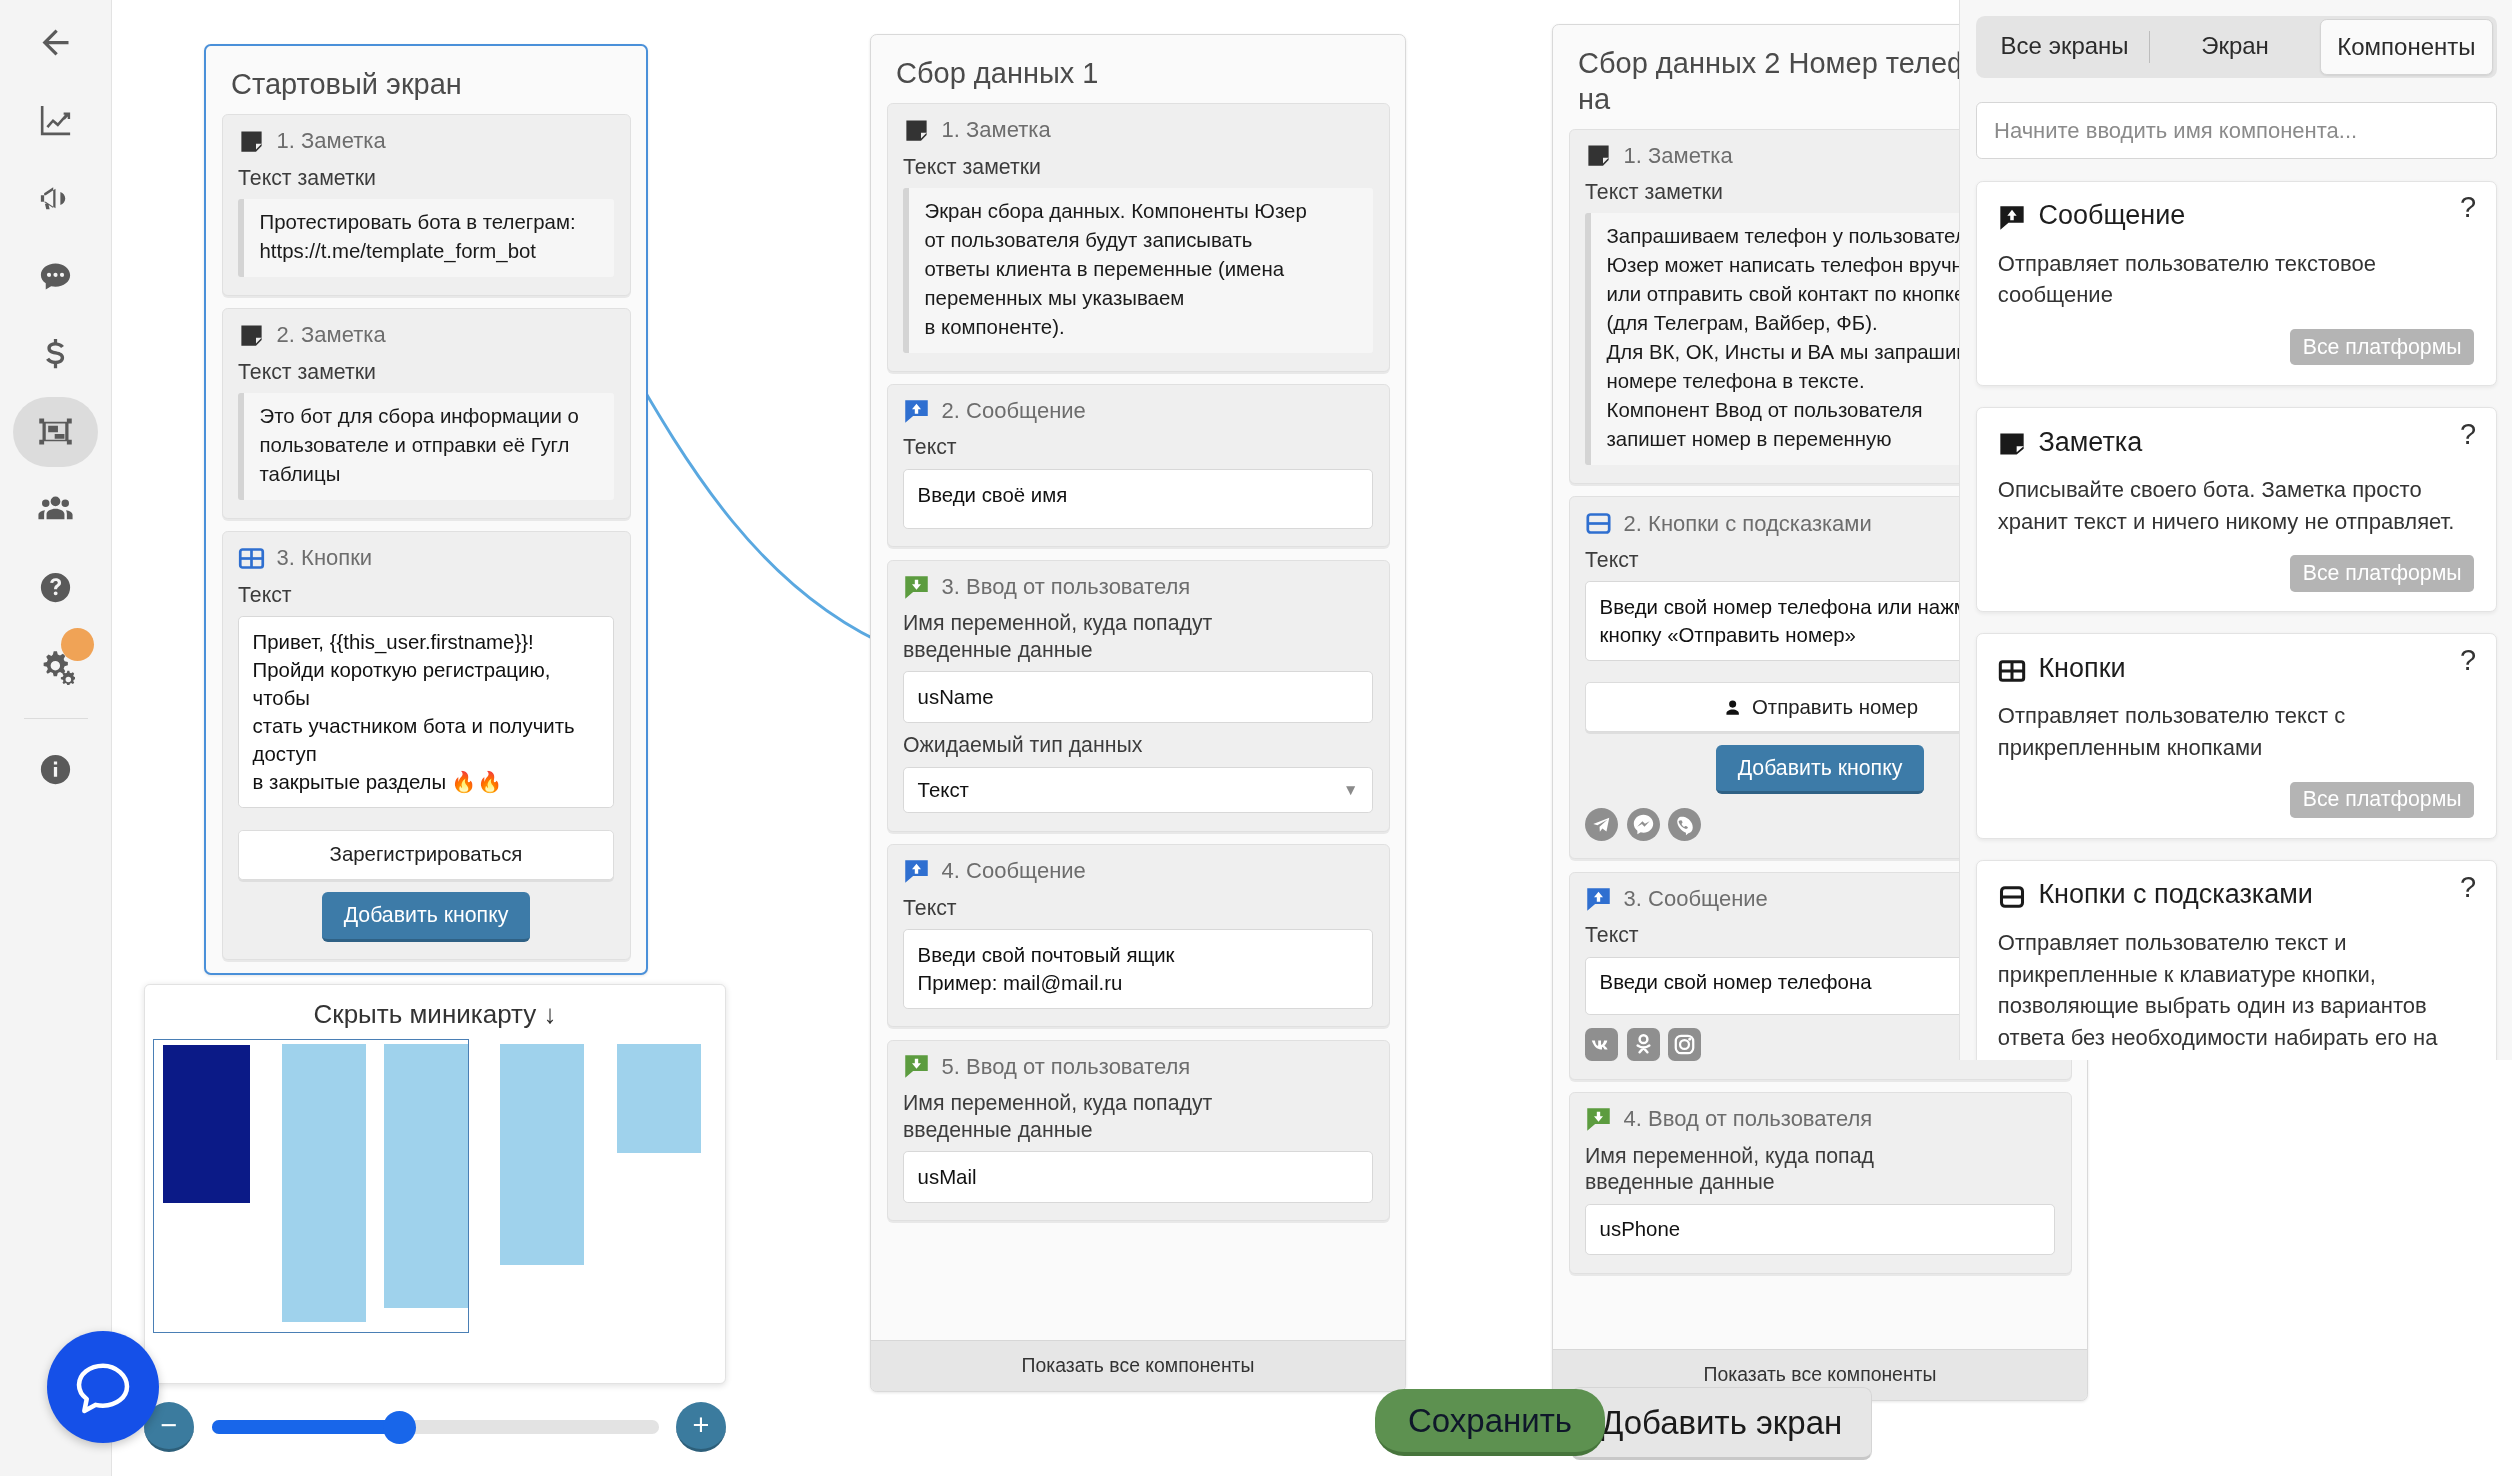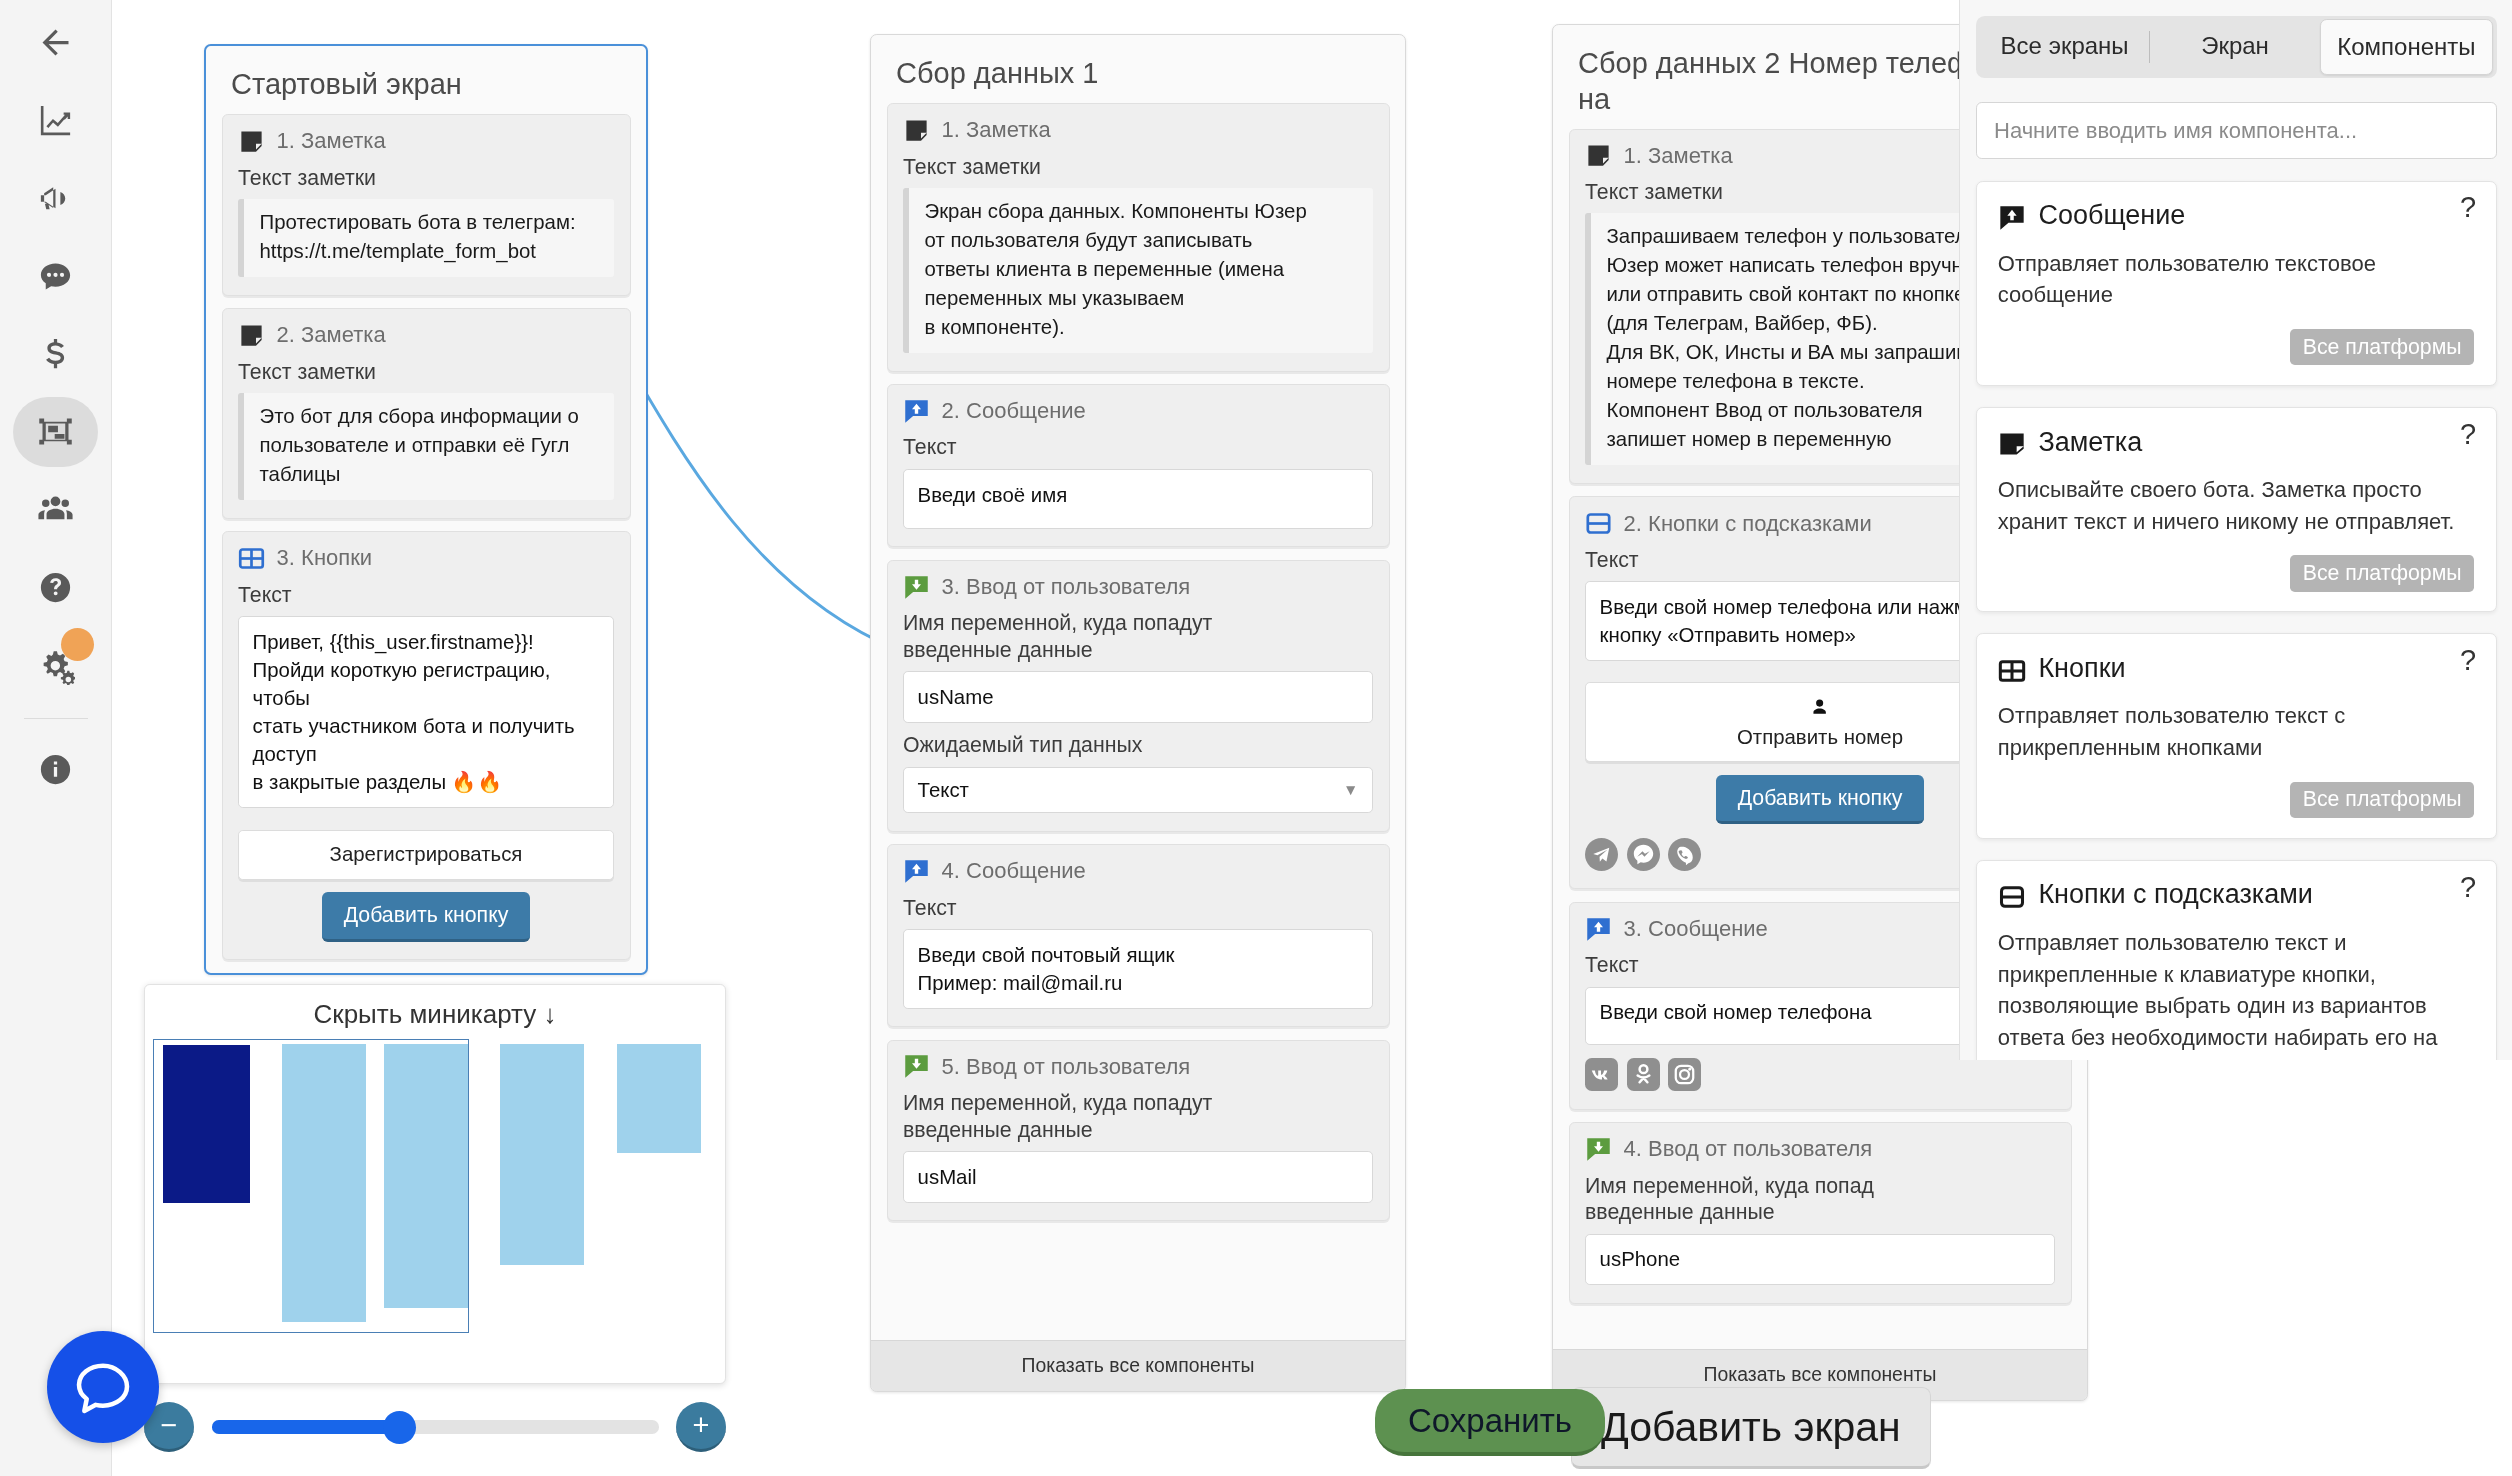--- a/index.html
+++ b/index.html
@@ -63,21 +63,21 @@
   }
   .note-box {
     background:#f6f6f6; border-left:6.8px solid #d4d4d4; border-radius:2.9px;
     padding:8.7px 13.6px 11.6px 15.5px; font-size:20.4px; color:#1a1a1a;
     line-height:1.42; white-space:pre-line;
   }
   .wbtn {
     background:#fff; border:1px solid #dcdcdc; border-radius:4.8px;
     padding:12.6px 9.7px; text-align:center; font-size:20.4px; color:#222;
     margin-top:21.3px; box-shadow:0 1.9px 0 rgba(0,0,0,.07);
-    display:flex; align-items:center; justify-content:center; gap:8.7px;flex-direction:column;
+    display:flex; align-items:center; justify-content:center; gap:8.7px;
   }
   .addbtn {
     display:block; margin:12.6px auto 0; background:#3d7ba8; color:#fff;
     border:none; border-bottom:3.9px solid #2f6185; border-radius:5.8px;
     padding:10.7px 21.3px; font-size:21.3px; cursor:pointer;
     font-family:inherit;
   }
   .select-box {
     background:#fff; border:1px solid #d8d8d8; border-radius:4.8px;
     padding:10.7px 13.6px; font-size:20.4px; color:#111;
@@ -127,21 +127,21 @@
   #save-btn {
     position:absolute; left:1375px; top:1389px; z-index:45;
     background:#5d9150; color:#0f172a; border:none; border-bottom:4.8px solid #47753c;
     border-radius:29px; padding:12.6px 33px; font-size:33px; cursor:pointer;
     font-family:Liberation Sans, sans-serif;
   }
   #addscreen-btn {
     position:absolute; left:1571px; top:1387px; z-index:44;
     background:#e6e6e6; color:#1a1a1a; border:1px solid #d5d5d5;
     border-bottom:3.9px solid #c8c8c8; border-radius:8.7px;
-    padding:15.5px 29px; font-size:41px; cursor:pointer; font-family:inherit;
+    padding:15.5px 29px; font-size:33px; cursor:pointer; font-family:inherit;
   }
 
   
   #panel {
     position:absolute; right:0; top:0; width:553px; height:1060px;
     background:#f7f7f7; border-left:1px solid #e1e1e1; z-index:50;
     overflow:hidden;
   }
   #tabs {
     display:flex; margin:15.5px 15.5px 0; background:#e4e4e4; border-radius:8.7px;

